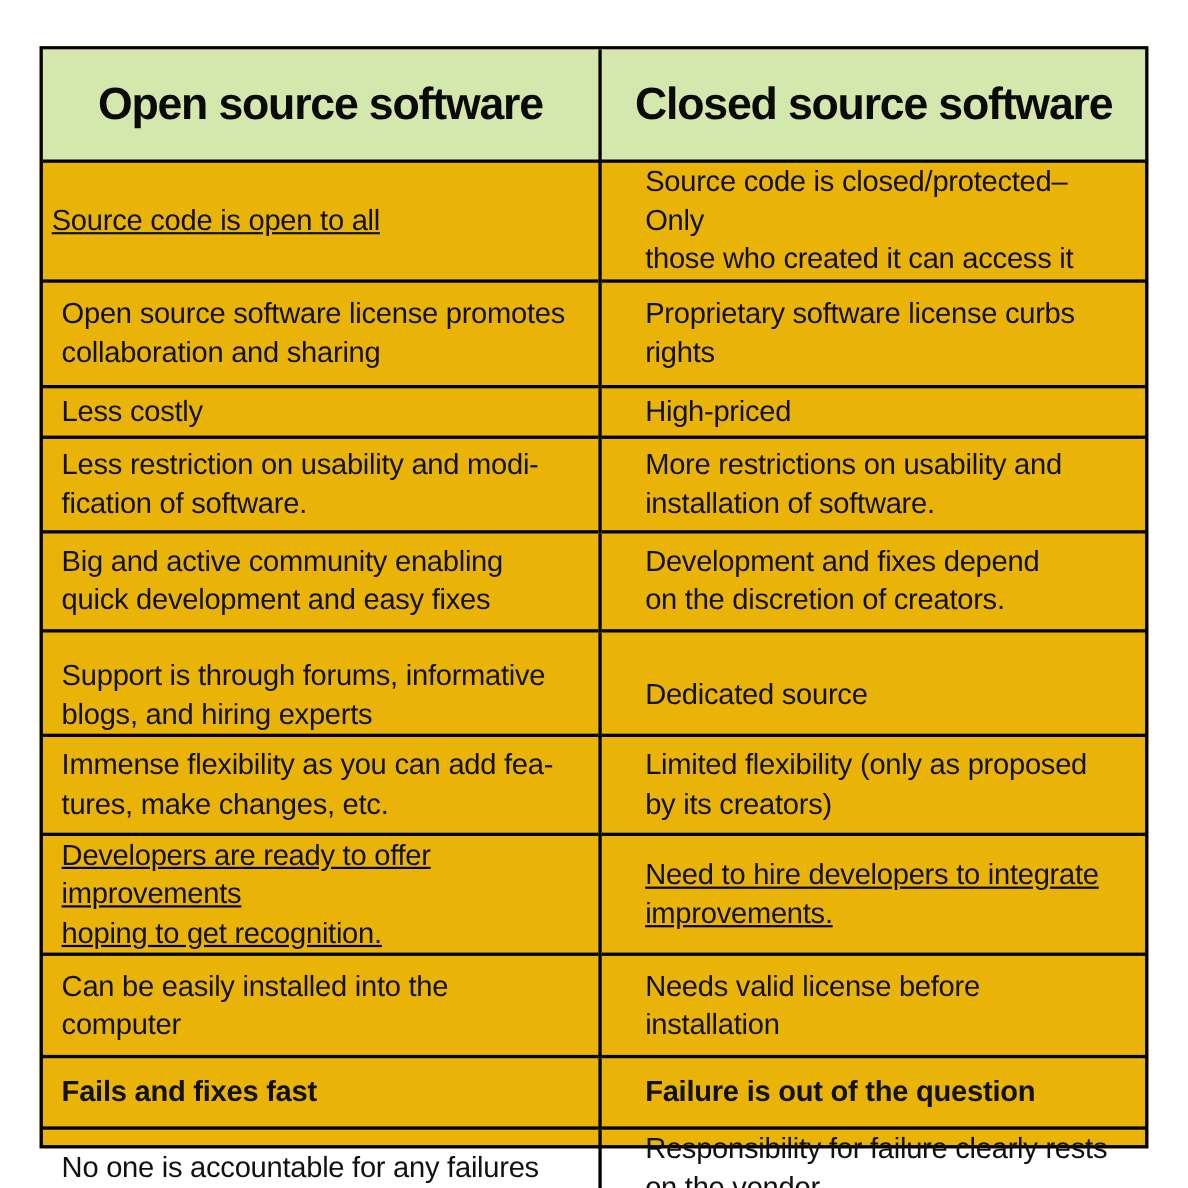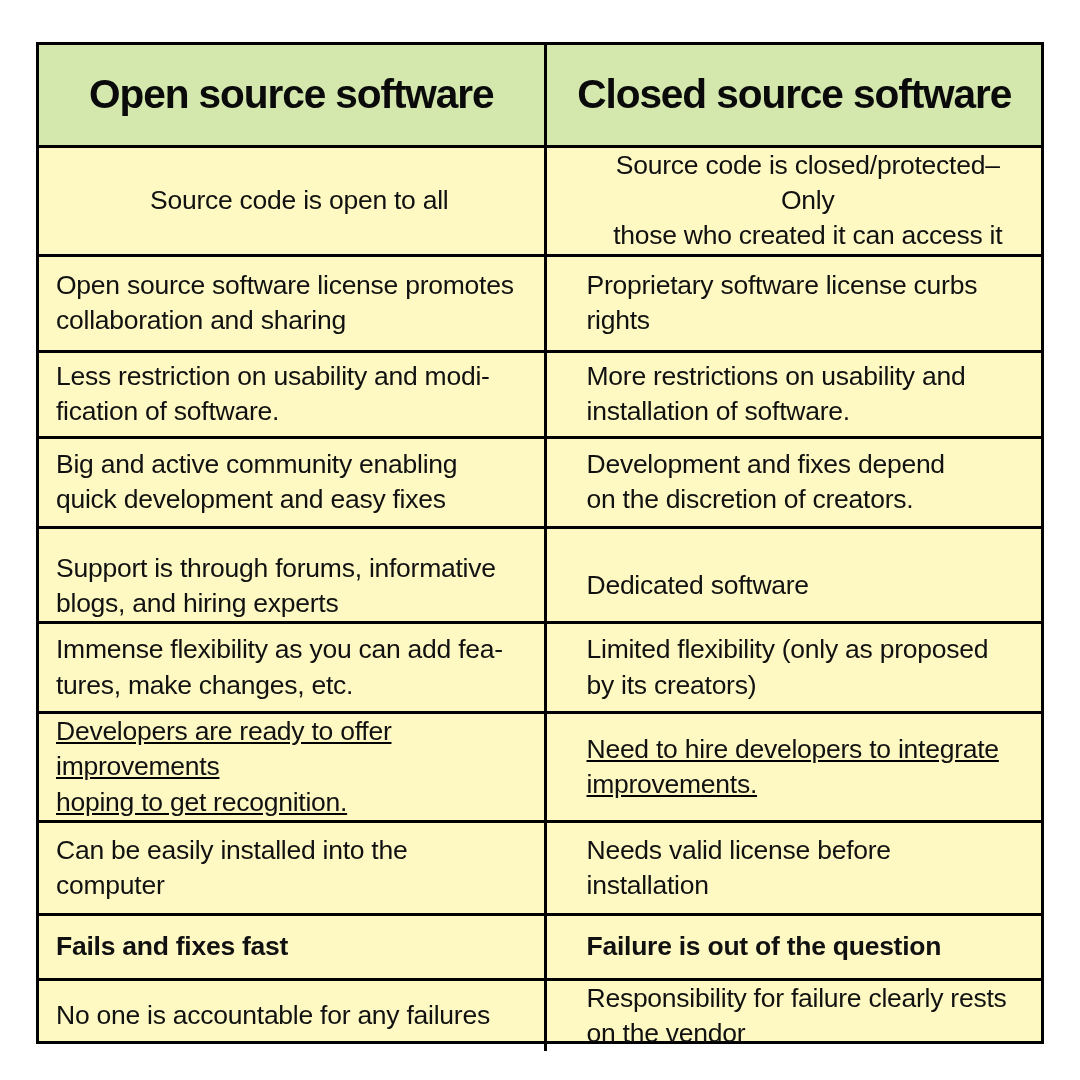--- a/index.html
+++ b/index.html
@@ -15,21 +15,21 @@
   }
 
   #comparison-table-wrap {
     position: absolute;
     left: 36px;
     top: 42px;
     width: 1008px;
     height: 1002px;
     box-sizing: border-box;
     border: 3px solid #000000;
-    background: #fef9c3;
+    background: #eab308;
   }
 
   table.comparison-table {
     width: 100%;
     height: 100%;
     border-collapse: collapse;
     table-layout: fixed;
   }
 
   table.comparison-table col.col-left  { width: 506px; }
@@ -60,39 +60,39 @@
   }
 
   
   tr.data-row td {
     border-top: 3px solid #000000;
     border-right: 3px solid #000000;
     padding: 0;
     vertical-align: middle;
   }
   tr.data-row td.last { border-right: none; }
-  tr.data-row:first-of-type td { border-top: none; text-align: center; }
+  tr.data-row:first-of-type td { border-top: none; }
 
   .cell-text {
     display: block;
     font-family: "Liberation Sans", "DejaVu Sans", sans-serif;
     font-size: 26.5px;
     line-height: 1.33;
     color: #111111;
     letter-spacing: -0.25px;
     white-space: pre-line;
   }
 
   
   td.col-left-cell  .cell-text { padding: 0 12px 0 17px; }
   
   td.col-right-cell .cell-text { padding: 0 12px 0 40px; }
 
   
-  td.col-left-cell.indented .cell-text { padding-left: 28px; }
+  td.col-left-cell.indented .cell-text { padding-left: 8px; text-decoration: underline; }
 
   
   td.valign-top    { vertical-align: top; }
   td.valign-top .cell-text { padding-top: 22px; }
   td.valign-middle { vertical-align: middle; }
 </style>
 </head>
 <body>
 
 <div id="comparison-table-wrap">
@@ -126,20 +126,28 @@
       <tr class="data-row" style="height:96px;padding-left:28px;">
         <td class="col-left-cell valign-middle">
           <span class="cell-text">Open source software license promotes
 collaboration and sharing</span>
         </td>
         <td class="col-right-cell last valign-middle">
           <span class="cell-text">Proprietary software license curbs rights</span>
         </td>
       </tr>
 
+      <tr class="data-row" style="height:46px;">
+        <td class="col-left-cell valign-middle">
+          <span class="cell-text">Less costly</span>
+        </td>
+        <td class="col-right-cell last valign-middle">
+          <span class="cell-text">High-priced</span>
+        </td>
+      </tr>
 
       <tr class="data-row" style="height:86px;">
         <td class="col-left-cell valign-middle">
           <span class="cell-text">Less restriction on usability and modi-
 fication of software.</span>
         </td>
         <td class="col-right-cell last valign-middle">
           <span class="cell-text">More restrictions on usability and
 installation of software.</span>
         </td>
@@ -155,21 +163,21 @@
 on the discretion of creators.</span>
         </td>
       </tr>
 
       <tr class="data-row" style="height:95px;">
         <td class="col-left-cell valign-top">
           <span class="cell-text">Support is through forums, informative
 blogs, and hiring experts</span>
         </td>
         <td class="col-right-cell last valign-top">
-          <span class="cell-text">Dedicated software</span>
+          <span class="cell-text">Dedicated source</span>
         </td>
       </tr>
 
       <tr class="data-row" style="height:90px;">
         <td class="col-left-cell valign-middle">
           <span class="cell-text">Immense flexibility as you can add fea-
 tures, make changes, etc.</span>
         </td>
         <td class="col-right-cell last valign-middle">
           <span class="cell-text">Limited flexibility (only as proposed

